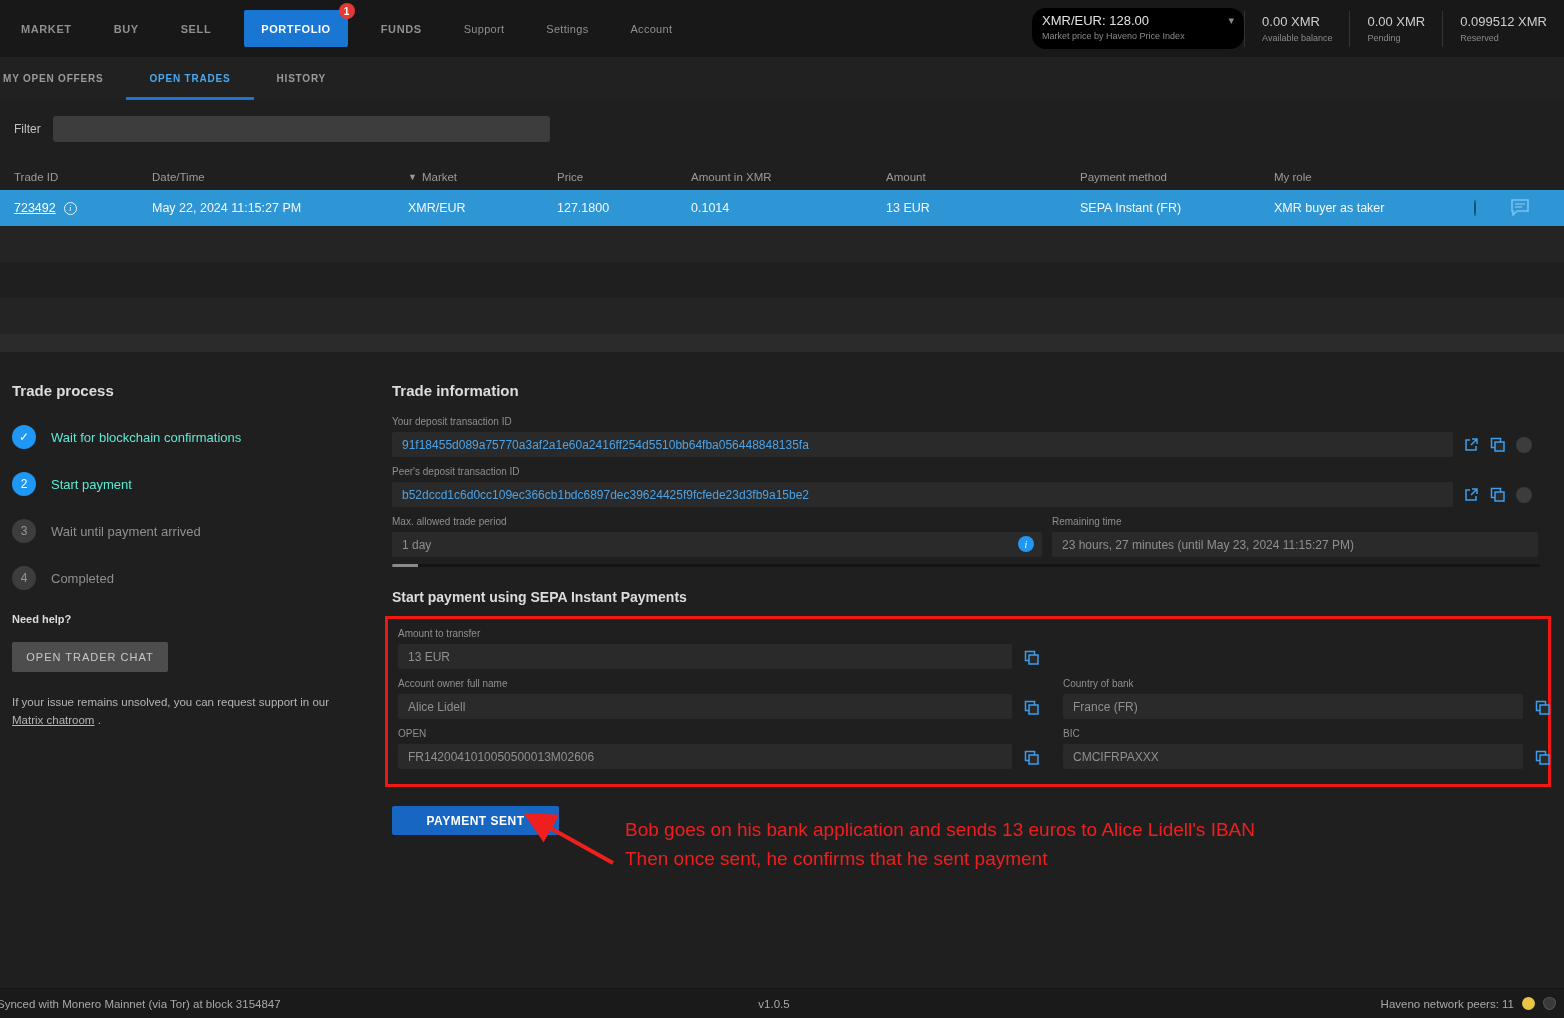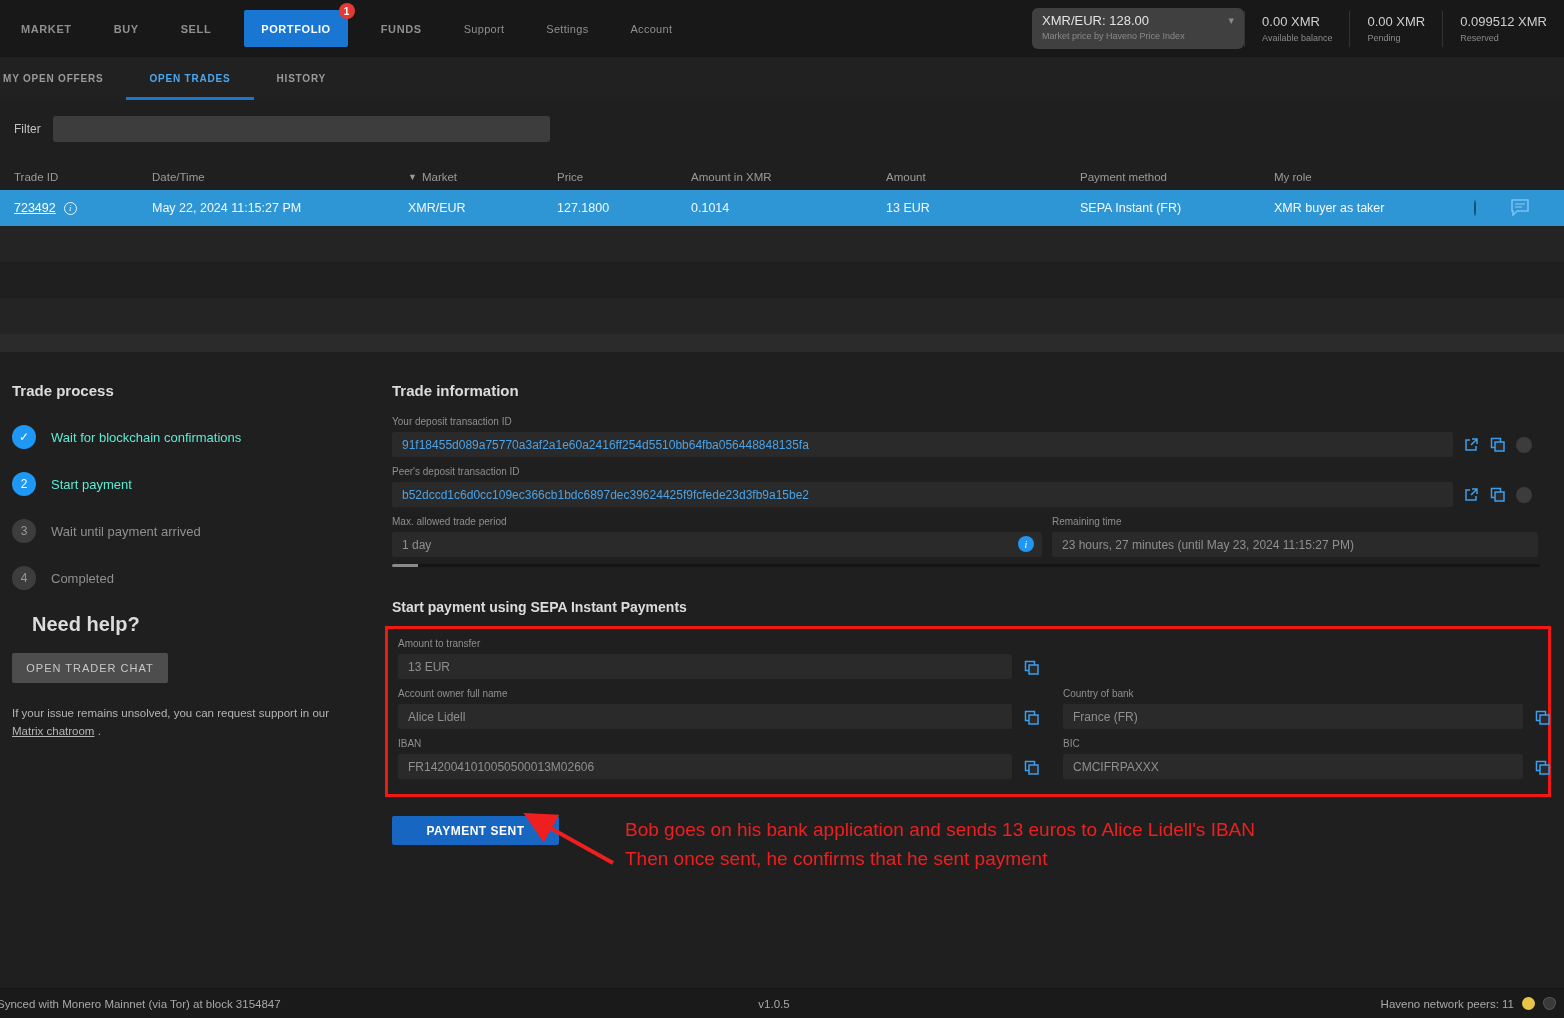--- a/index.html
+++ b/index.html
@@ -8,21 +8,21 @@
   .page { position:relative; width:1564px; height:1018px; background:#1f1f1f; overflow:hidden; }
 
   
   .topbar { position:absolute; top:0; left:0; width:100%; height:57px; background:#181818; display:flex; align-items:center; justify-content:space-between; }
   .nav-left { display:flex; align-items:center; height:100%; }
   .nav-item { display:flex; align-items:center; height:100%; padding:0 21px; font-size:11px; font-weight:700; letter-spacing:.6px; color:#8f8f8f; text-decoration:none; cursor:pointer; }
   .nav-item.lc { font-weight:400; letter-spacing:.3px; }
   .nav-portfolio { position:relative; height:37px; margin:0 12px; padding:0 17px; display:flex; align-items:center; background:#1976d2; border-radius:2px; color:#fff; font-size:11px; font-weight:700; letter-spacing:.6px; cursor:pointer; }
   .badge { position:absolute; top:-7px; right:-7px; width:16px; height:16px; border-radius:50%; background:#e53935; color:#fff; font-size:10px; font-weight:700; display:flex; align-items:center; justify-content:center; }
   .nav-right { display:flex; align-items:center; height:100%; }
-  .price-select { width:212px; height:41px; background:#404040; border-radius:6px; padding:5px 10px 4px; cursor:pointer; }
+  .price-select { width:212px; height:41px; background:#000000; border-radius:14px; padding:5px 10px 4px; cursor:pointer; }
   .price-main { display:flex; justify-content:space-between; align-items:center; font-size:13px; color:#e2e2e2; }
   .chev { color:#8a8a8a; font-size:11px; }
   .price-sub { font-size:9px; color:#8a8a8a; margin-top:3px; }
   .bal-group { display:flex; flex-direction:column; justify-content:center; padding:0 17px; height:36px; border-left:1px solid #333; }
   .bal-group:first-of-type { border-left:none; }
   .bal-val { font-size:13px; color:#cfcfcf; }
   .bal-lbl { font-size:9px; color:#8a8a8a; margin-top:4px; }
 
   
   .subtabs { position:absolute; top:57px; left:0; width:100%; height:43px; display:flex; background:#212121; }
@@ -53,42 +53,42 @@
 
   
   .left-panel { position:absolute; top:378px; left:12px; width:366px; }
   .panel-title { font-size:15px; font-weight:700; color:#dcdcdc; margin:4px 0 26px; }
   .step { display:flex; align-items:center; gap:15px; margin-bottom:23px; }
   .step-circle { width:24px; height:24px; border-radius:50%; display:flex; align-items:center; justify-content:center; font-size:12px; flex:none; }
   .step-circle.done, .step-circle.active { background:#1f98f5; color:#fff; }
   .step-circle.pending { background:#3d3d3d; color:#999; }
   .step-label { font-size:13px; color:#5eead4; }
   .step-label.pending { color:#8f8f8f; }
-  .need-help { font-size:20px; font-weight:700; color:#dcdcdc; margin-top:20px;margin-left:20px; }
+  .need-help { font-size:11px; font-weight:700; color:#dcdcdc; margin-top:20px; }
   .chat-btn { margin-top:17px; width:156px; height:30px; background:#4d4d4d; border:none; border-radius:2px; color:#c8c8c8; font-size:11px; letter-spacing:1px; font-family:inherit; cursor:pointer; }
   .support-text { margin-top:22px; font-size:11.5px; color:#b5b5b5; width:336px; line-height:1.55; }
   .matrix-link { color:#b5b5b5; text-decoration:underline; cursor:pointer; }
 
   
   .right-panel { position:absolute; top:378px; left:392px; width:1156px; }
   .f-label { font-size:10px; color:#8f8f8f; margin-bottom:5px; }
   .tx-row { display:flex; align-items:center; gap:11px; margin-bottom:9px; }
   .tx-box { width:1061px; height:25px; background:#2a2a2a; border-radius:2px; display:flex; align-items:center; padding:0 10px; }
   .tx-val { color:#4aa3e8; font-size:12px; text-decoration:none; cursor:pointer; }
   .icon-btn { display:inline-flex; cursor:pointer; }
   .gray-circle { width:16px; height:16px; border-radius:50%; background:#3c3c3c; cursor:pointer; }
   .period-row { display:flex; gap:10px; margin-top:5px; }
   .p-input { height:25px; background:#2a2a2a; border-radius:2px; display:flex; align-items:center; padding:0 10px; color:#8f8f8f; font-size:12px; position:relative; }
   .p-left { width:650px; }
   .p-right { width:486px; }
   .info-blue { position:absolute; right:8px; top:4px; width:16px; height:16px; border-radius:50%; background:#2196f3; color:#fff; font-size:10px; font-style:italic; font-family:"Liberation Serif",serif; display:flex; align-items:center; justify-content:center; cursor:pointer; }
   .progress-track { margin-top:7px; width:1148px; height:3px; background:#141414; border-radius:2px; overflow:hidden; }
   .progress-fill { width:2.3%; height:100%; background:#8a8a8a; }
 
-  .pay-title { margin-top:32px; font-size:14px; font-weight:700; color:#dcdcdc; }
+  .pay-title { margin-top:22px; font-size:14px; font-weight:700; color:#dcdcdc; }
   .payment-box { margin-top:11px; margin-left:-7px; width:1166px; border:3px solid #ef1812; padding:9px 10px 15px 10px; }
   .pay-row { display:flex; align-items:flex-end; gap:12px; margin-top:9px; }
   .pay-row:first-child { margin-top:0; }
   .pay-field .pinput { height:25px; background:#2a2a2a; border-radius:2px; display:flex; align-items:center; padding:0 10px; color:#8f8f8f; font-size:12px; }
   .w-left .pinput { width:614px; }
   .w-right .pinput { width:460px; }
   .pay-gap { width:4px; }
   .pay-icon { margin-bottom:4px; }
   .pay-btn { margin-top:19px; width:167px; height:29px; background:#1766c2; border:none; border-radius:2px; color:#fff; font-size:12px; font-weight:700; letter-spacing:.5px; font-family:inherit; cursor:pointer; }
 
@@ -328,21 +328,21 @@
         </div>
         <span class="icon-btn pay-icon">
           <svg width="15" height="15" viewBox="0 0 15 15">
               <rect x="1.5" y="1.5" width="9" height="9" fill="none" stroke="#3d9ef0" stroke-width="1.5"></rect>
               <rect x="5" y="5" width="9" height="9" fill="#2a2a2a" stroke="#3d9ef0" stroke-width="1.5"></rect>
             </svg>
         </span>
       </div>
       <div class="pay-row">
         <div class="pay-field w-left">
-          <div class="f-label">IBAN</div>
+          <div class="f-label">OPEN</div>
           <div class="pinput">FR1420041010050500013M02606</div>
         </div>
         <span class="icon-btn pay-icon">
           <svg width="15" height="15" viewBox="0 0 15 15">
               <rect x="1.5" y="1.5" width="9" height="9" fill="none" stroke="#3d9ef0" stroke-width="1.5"></rect>
               <rect x="5" y="5" width="9" height="9" fill="#2a2a2a" stroke="#3d9ef0" stroke-width="1.5"></rect>
             </svg>
         </span>
         <span class="pay-gap"></span>
         <div class="pay-field w-right">

